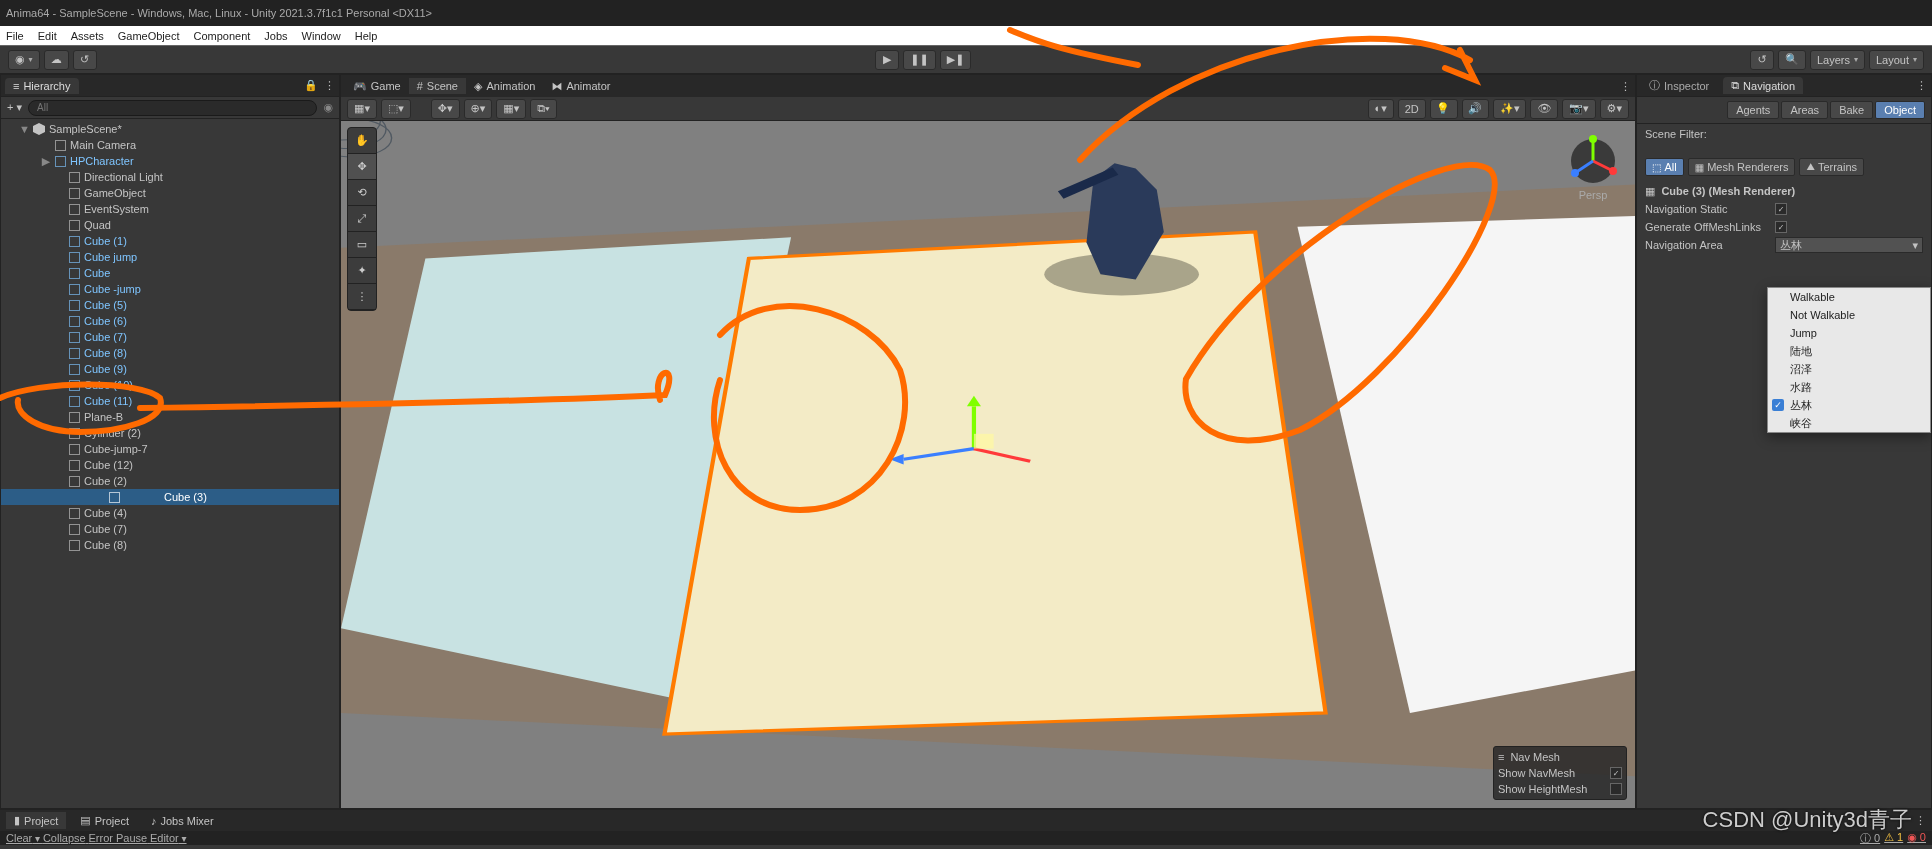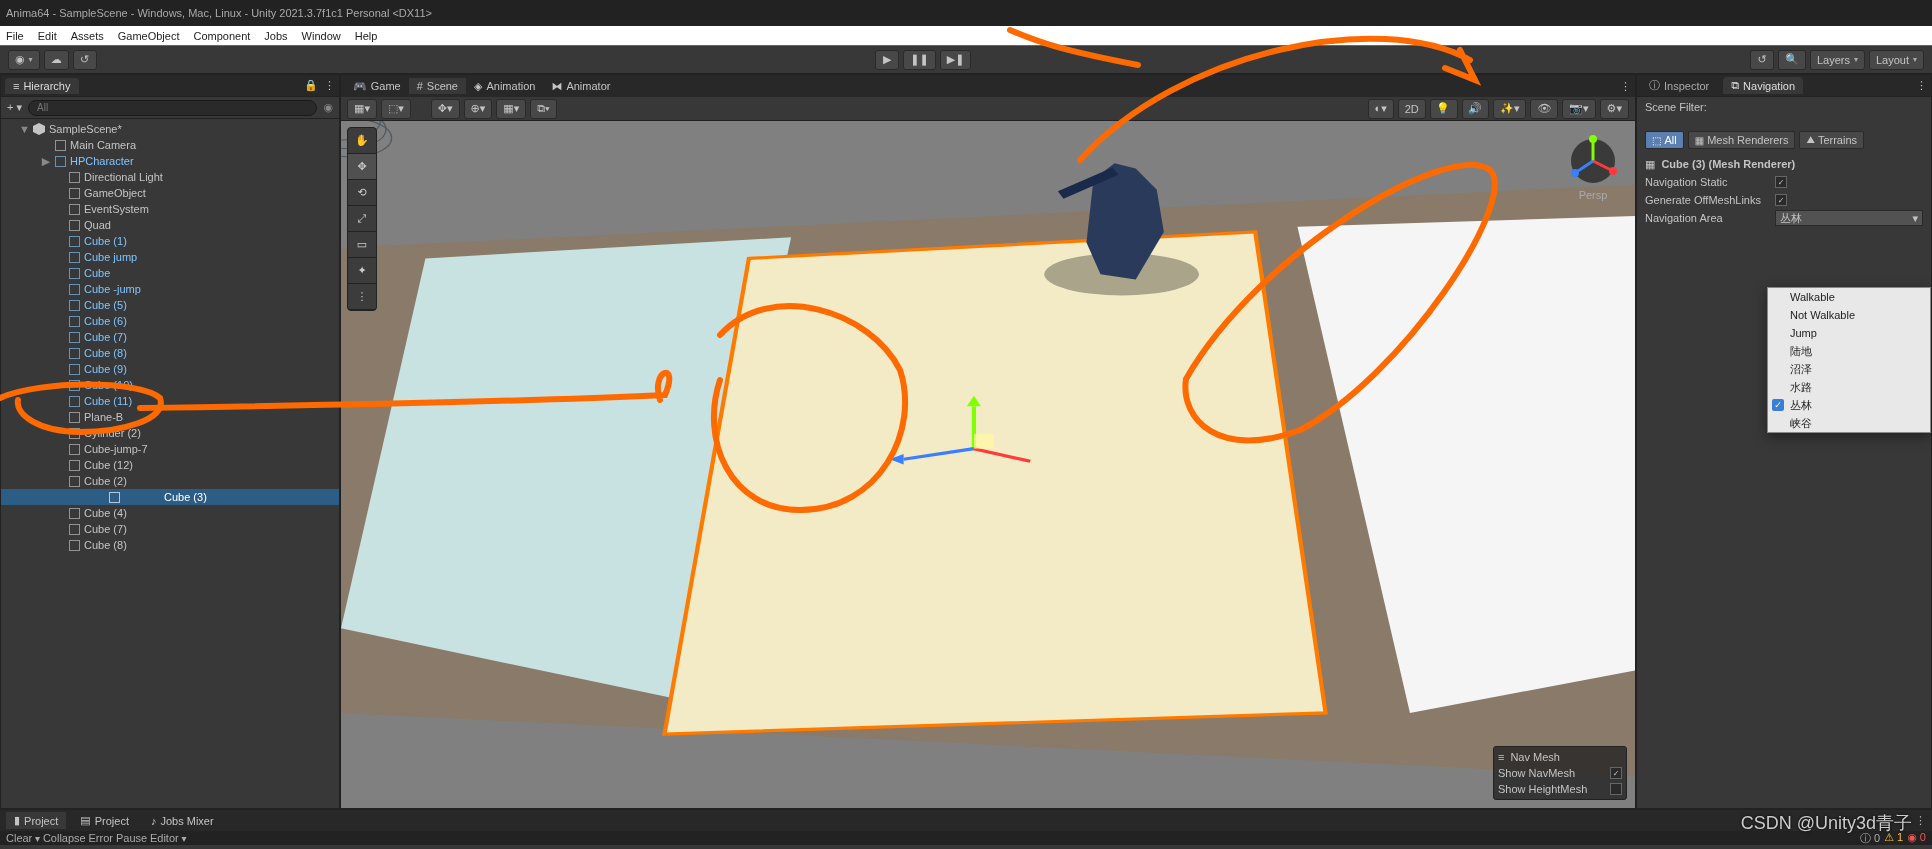--- a/index.html
+++ b/index.html
@@ -53,23 +53,23 @@
 .prop-row { display: flex; align-items: center; height: 18px; gap: 6px; }
 .prop-row .lbl { flex: 0 0 124px; font-size: 11px; }
 .prop-row .chk { width: 12px; height: 12px; border: 1px solid #666; background: #2a2a2a; display: inline-flex; align-items: center; justify-content: center; font-size: 8px; }
 .prop-row .dd { flex: 1; background: #525252; border: 1px solid #2a2a2a; height: 16px; padding: 0 4px; display: flex; align-items: center; justify-content: space-between; font-size: 10px; }
 .dropdown-pop { position: absolute; right: 0; top: 212px; width: 164px; background: #e8e8e8; border: 1px solid #888; box-shadow: 0 4px 12px rgba(0,0,0,.4); z-index: 50; }
 .dd-item { height: 18px; display: flex; align-items: center; padding: 0 6px 0 22px; color: #222; font-size: 11px; position: relative; }
 .dd-item.checked::before { content: "✓"; position: absolute; left: 4px; width: 12px; height: 12px; background: #3a7fd5; color: #fff; font-size: 9px; display: flex; align-items: center; justify-content: center; border-radius: 2px; }
 .bottom { height: 22px; background: #282828; display: flex; align-items: center; padding: 0 6px; gap: 6px; border-top: 1px solid #222; }
 .bottom .tab { padding: 2px 8px; display: inline-flex; align-items: center; gap: 4px; }
 .bottom .tab.active { background: #383838; }
-.statusbar { height: 14px; background: #222; display: flex; align-items: center; padding: 0 6px; font-size: 10px; color: #aaa; }
+.statusbar { height: 14px; background: #222; display: flex; align-items: center; padding: 0 6px; font-size: 10px; color: #aaa; text-decoration: underline; }
 .statusbar .right { margin-left: auto; display: flex; gap: 4px; }
-.watermark { position: absolute; right: 20px; bottom: 14px; color: #ccc; font-size: 18px; text-shadow: 0 0 3px #000; pointer-events: none; }
+.watermark { position: absolute; right: 20px; bottom: 14px; color: #ccc; font-size: 22px; text-shadow: 0 0 3px #000; pointer-events: none; }
 .icon-svg { width: 12px; height: 12px; fill: #c4c4c4; }
 .annotation-svg { position: absolute; inset: 0; pointer-events: none; z-index: 100; }
 .cube-ico { width: 11px; height: 11px; border: 1px solid currentColor; opacity: .65; }
 </style>
 </head>
 <body>
 
 <div class="titlebar">
   <span>Anima64 - SampleScene - Windows, Mac, Linux - Unity 2021.3.7f1c1 Personal  &lt;DX11&gt;</span>
 </div>
@@ -359,20 +359,26 @@
       </div>
     </div>
   </div>
 
   <div class="panel insp" style="position:relative">
     <div class="panel-head">
       <span class="tab">ⓘ <span>Inspector</span></span>
       <span class="tab active">⧉ <span>Navigation</span></span>
       <span style="margin-left:auto">⋮</span>
     </div>
+    <div class="nav-tabs">
+      <div class="nt">Agents</div>
+      <div class="nt">Areas</div>
+      <div class="nt">Bake</div>
+      <div class="nt active">Object</div>
+    </div>
     <div class="insp-body">
       <span class="insp-label">Scene Filter:</span>
       <div class="scene-filter">
         <div class="sf-btn active">⬚ <span>All</span></div>
         <div class="sf-btn">▦ <span>Mesh Renderers</span></div>
         <div class="sf-btn">⛰ <span>Terrains</span></div>
       </div>
       <div class="prop-row">
         <span>▦</span>
         <b>Cube (3) (Mesh Renderer)</b>

